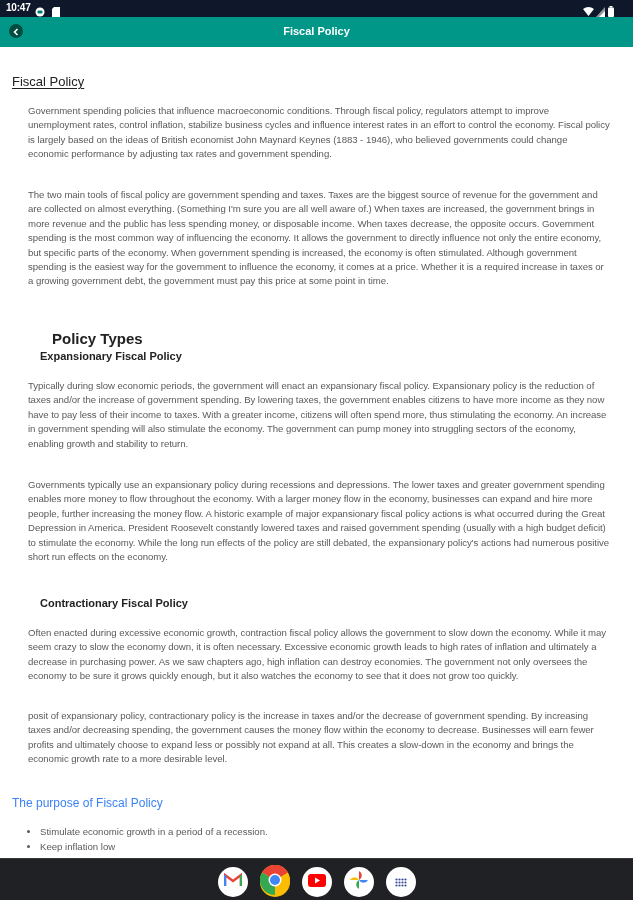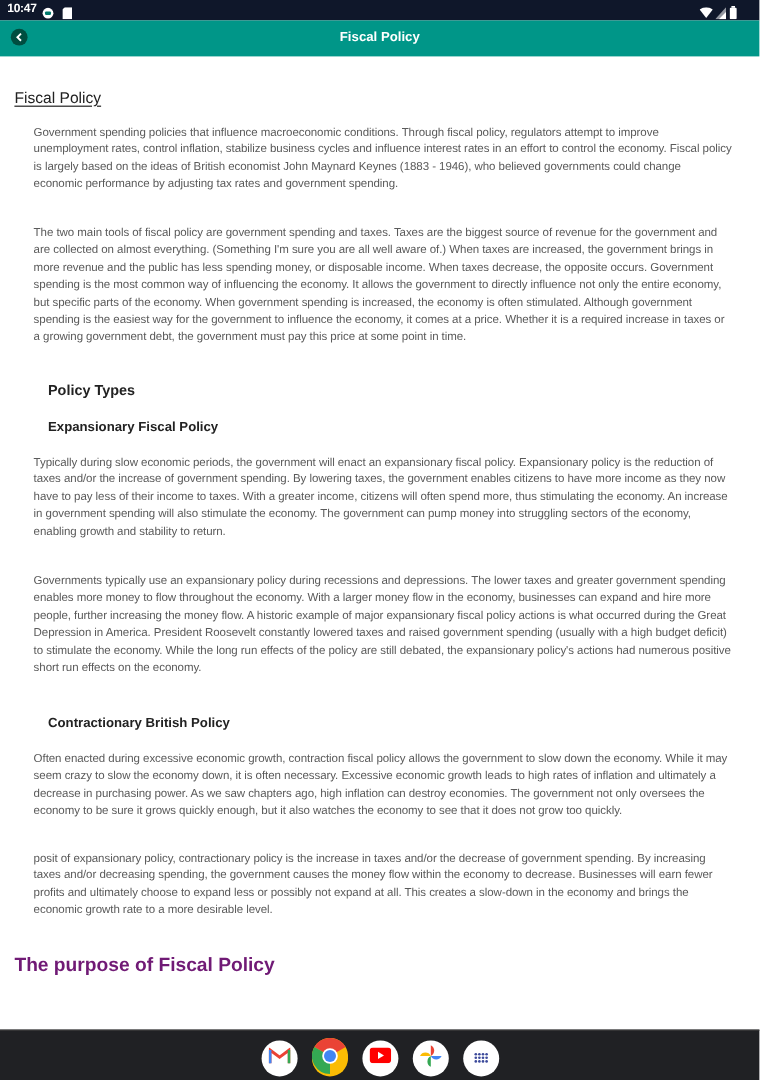--- a/index.html
+++ b/index.html
@@ -6,23 +6,23 @@
   body { width:633px; height:900px; overflow:hidden; background:#ffffff; font-family:"Liberation Sans", sans-serif; position:relative; }
   .statusbar { position:absolute; left:0; top:0; width:633px; height:17px; background:#0f172a; color:#fff; }
   .statusbar .time { position:absolute; left:6px; top:2px; font-size:10px; font-weight:bold; letter-spacing:-0.2px; }
   .statusbar .sb-icon { position:absolute; top:3px; }
   .appbar { position:absolute; left:0; top:17px; width:633px; height:30px; background:#009688; color:#fff; }
   .appbar .back { position:absolute; left:9px; top:7px; width:14px; height:14px; border-radius:50%; background:#004d40; display:flex; align-items:center; justify-content:center; cursor:pointer; }
   .appbar .title { position:absolute; left:0; right:0; top:8px; text-align:center; font-size:11px; font-weight:bold; }
   .content { position:absolute; left:0; top:47px; width:633px; height:811px; overflow:hidden; color:#555; }
   .h-main { position:absolute; left:12px; top:27px; font-size:13px; color:#222; text-decoration:underline; text-underline-offset:2px; margin:0; font-weight:normal; }
   p.body { position:absolute; left:28px; width:582px; margin:0; font-size:9.6px; line-height:14.4px; color:#5a5a5a; letter-spacing:-0.05px; }
-  .h2 { position:absolute; left:40px; font-size:12px; font-weight:bold; color:#222; margin:0; }
+  .h2 { position:absolute; left:40px; font-size:15px; font-weight:bold; color:#222; margin:12px; }
   .h3 { position:absolute; left:40px; font-size:11px; font-weight:bold; color:#222; margin:0; }
-  .h-purpose { position:absolute; left:12px; font-size:16px; font-weight:bold; color:#701a75; margin:0; }
+  .h-purpose { position:absolute; left:12px; font-size:12px; font-weight:normal; color:#3b82f6; margin:0; }
   ul.purpose { position:absolute; left:28px; margin:0; padding:0 0 0 12px; font-size:9.6px; line-height:14.5px; color:#5a5a5a; }
   .taskbar { position:absolute; left:0; top:858px; width:633px; height:42px; background:#202124; border-top:1px solid #3a3a3a; }
   .dock { position:absolute; left:218px; top:8px; display:flex; gap:12px; }
   .dock-app { width:30px; height:30px; border-radius:50%; background:#fff; display:flex; align-items:center; justify-content:center; cursor:pointer; }
 </style>
 </head>
 <body>
 
 <div class="statusbar">
   <span class="time">10:47</span>
@@ -68,24 +68,29 @@
 </div>
 
 <div class="content">
   <h1 class="h-main">Fiscal Policy</h1>
   <p class="body" style="top:57px;">Government spending policies that influence macroeconomic conditions. Through fiscal policy, regulators attempt to improve unemployment rates, control inflation, stabilize business cycles and influence interest rates in an effort to control the economy. Fiscal policy is largely based on the ideas of British economist John Maynard Keynes (1883 - 1946), who believed governments could change economic performance by adjusting tax rates and government spending.</p>
   <p class="body" style="top:141px;">The two main tools of fiscal policy are government spending and taxes. Taxes are the biggest source of revenue for the government and are collected on almost everything. (Something I'm sure you are all well aware of.) When taxes are increased, the government brings in more revenue and the public has less spending money, or disposable income. When taxes decrease, the opposite occurs. Government spending is the most common way of influencing the economy. It allows the government to directly influence not only the entire economy, but specific parts of the economy. When government spending is increased, the economy is often stimulated. Although government spending is the easiest way for the government to influence the economy, it comes at a price. Whether it is a required increase in taxes or a growing government debt, the government must pay this price at some point in time.</p>
   <h2 class="h2" style="top:271px;">Policy Types</h2>
   <h3 class="h3" style="top:303px;">Expansionary Fiscal Policy</h3>
   <p class="body" style="top:332px;">Typically during slow economic periods, the government will enact an expansionary fiscal policy. Expansionary policy is the reduction of taxes and/or the increase of government spending. By lowering taxes, the government enables citizens to have more income as they now have to pay less of their income to taxes. With a greater income, citizens will often spend more, thus stimulating the economy. An increase in government spending will also stimulate the economy. The government can pump money into struggling sectors of the economy, enabling growth and stability to return.</p>
   <p class="body" style="top:431px;">Governments typically use an expansionary policy during recessions and depressions. The lower taxes and greater government spending enables more money to flow throughout the economy. With a larger money flow in the economy, businesses can expand and hire more people, further increasing the money flow. A historic example of major expansionary fiscal policy actions is what occurred during the Great Depression in America. President Roosevelt constantly lowered taxes and raised government spending (usually with a high budget deficit) to stimulate the economy. While the long run effects of the policy are still debated, the expansionary policy's actions had numerous positive short run effects on the economy.</p>
-  <h3 class="h3" style="top:550px;">Contractionary British Policy</h3>
+  <h3 class="h3" style="top:550px;">Contractionary Fiscal Policy</h3>
   <p class="body" style="top:579px;">Often enacted during excessive economic growth, contraction fiscal policy allows the government to slow down the economy. While it may seem crazy to slow the economy down, it is often necessary. Excessive economic growth leads to high rates of inflation and ultimately a decrease in purchasing power. As we saw chapters ago, high inflation can destroy economies. The government not only oversees the economy to be sure it grows quickly enough, but it also watches the economy to see that it does not grow too quickly.</p>
   <p class="body" style="top:662px;">posit of expansionary policy, contractionary policy is the increase in taxes and/or the decrease of government spending. By increasing taxes and/or decreasing spending, the government causes the money flow within the economy to decrease. Businesses will earn fewer profits and ultimately choose to expand less or possibly not expand at all. This creates a slow-down in the economy and brings the economic growth rate to a more desirable level.</p>
   <h2 class="h-purpose" style="top:749px;">The purpose of Fiscal Policy</h2>
+  <ul class="purpose" style="top:778px;">
+    <li>Stimulate economic growth in a period of a recession.</li>
+    <li>Keep inflation low</li>
+    <li></li>
+  </ul>
 </div>
 
 <div class="taskbar">
   <div class="dock">
     <div class="dock-app">
       <span>
         <svg width="18" height="14" viewBox="0 0 18 14">
             <path d="M1 13 V2 L9 8 L17 2 V13" stroke="#ea4335" stroke-width="2.4" fill="none"></path>
             <path d="M1 13 V2" stroke="#4285f4" stroke-width="2.4"></path>
             <path d="M17 13 V2" stroke="#34a853" stroke-width="2.4"></path>

